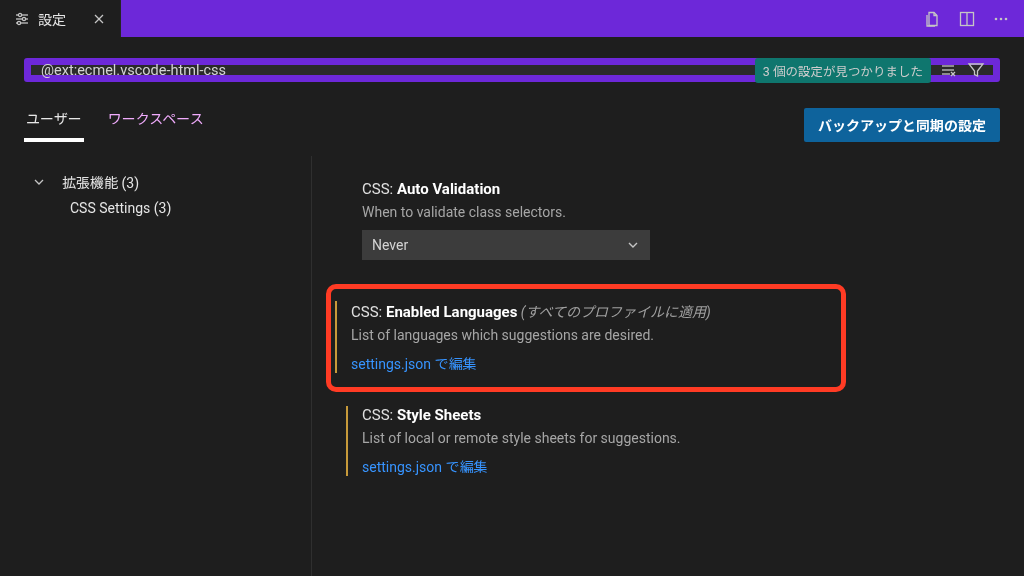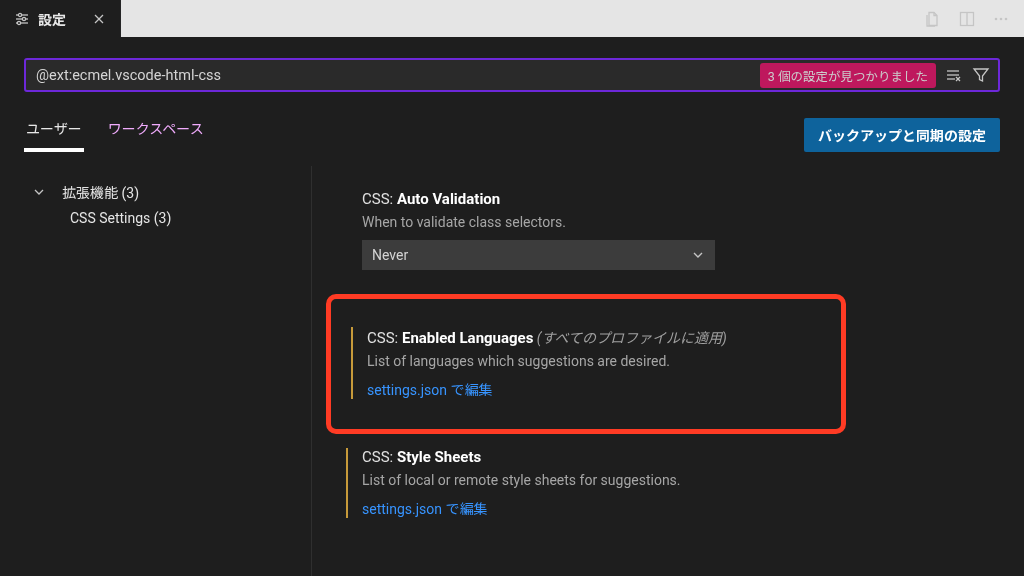--- a/index.html
+++ b/index.html
@@ -7,26 +7,25 @@
   body {
     background: #1e1e1e;
     color: #cccccc;
     font-family: -apple-system, BlinkMacSystemFont, "Segoe UI", Roboto, "Helvetica Neue", Arial, "Noto Sans JP", sans-serif;
     font-size: 14px;
   }
 
   
   .tabbar {
     height: 38px;
-    background: #e5e5e5;
+    background: #6d28d9;
     display: flex;
     align-items: stretch;
     justify-content: space-between;
     border-bottom: 1px solid #1e1e1e;
-    font-weight: bold;
   }
   .tabbar-left { display: flex; align-items: stretch; }
   .tab {
     display: flex;
     align-items: center;
     gap: 8px;
     padding: 0 14px;
     background: #1e1e1e;
     color: #e7e7e7;
     border-right: 1px solid #252526;
@@ -45,38 +44,38 @@
 
   
   .content {
     padding: 20px 24px 0 24px;
   }
 
   
   .search-row {
     display: flex;
     align-items: center;
-    border: 2px solid #6d28d9;
+    border: 7px solid #6d28d9;
     background: #2a2a2a;
     border-radius: 3px;
-    height: 34px;
+    height: 24px;
     padding: 0 8px 0 10px;
     gap: 8px;
   }
   .search-row input {
     flex: 1;
     background: transparent;
     border: none;
     outline: none;
     color: #d4d4d4;
     font-size: 14.5px;
     font-family: inherit;
   }
   .search-count {
-    background: #be185d;
+    background: #0f766e;
     color: #cccccc;
     font-size: 12.5px;
     padding: 3px 8px;
     border-radius: 3px;
     white-space: nowrap;
   }
   .search-icons { display: flex; align-items: center; gap: 10px; color: #c5c5c5; }
 
   
   .subhead {
@@ -150,40 +149,40 @@
   .s-title .name { font-weight: 700; color: #ffffff; }
   .s-title .suffix { font-style: italic; color: #a0a0a0; font-size: 14px; }
   .s-desc { color: #a6a6a6; font-size: 14px; margin-bottom: 10px; }
   .s-link { color: #3794ff; font-size: 14px; cursor: pointer; }
 
   .select {
     display: flex;
     align-items: center;
     justify-content: space-between;
     background: #3c3c3c;
-    width: 353px;
+    width: 288px;
     height: 30px;
     padding: 0 10px;
     margin-top: 6px;
     font-size: 14px;
     color: #d4d4d4;
     border-radius: 0;
     cursor: pointer;
   }
 
   
   .highlight {
     border: 5px solid #ff3b24;
     border-radius: 10px;
     padding: 12px 14px 14px 4px;
     margin-left: -20px;
     width: 520px;
     margin-bottom: 8px;
   }
-  .highlight .setting { margin: 16px; }
+  .highlight .setting { margin: 0; }
 
   svg { display: block; }
 </style>
 </head>
 <body>
 
 <div class="tabbar">
   <div class="tabbar-left">
     <div class="tab">
       <span class="icon">

